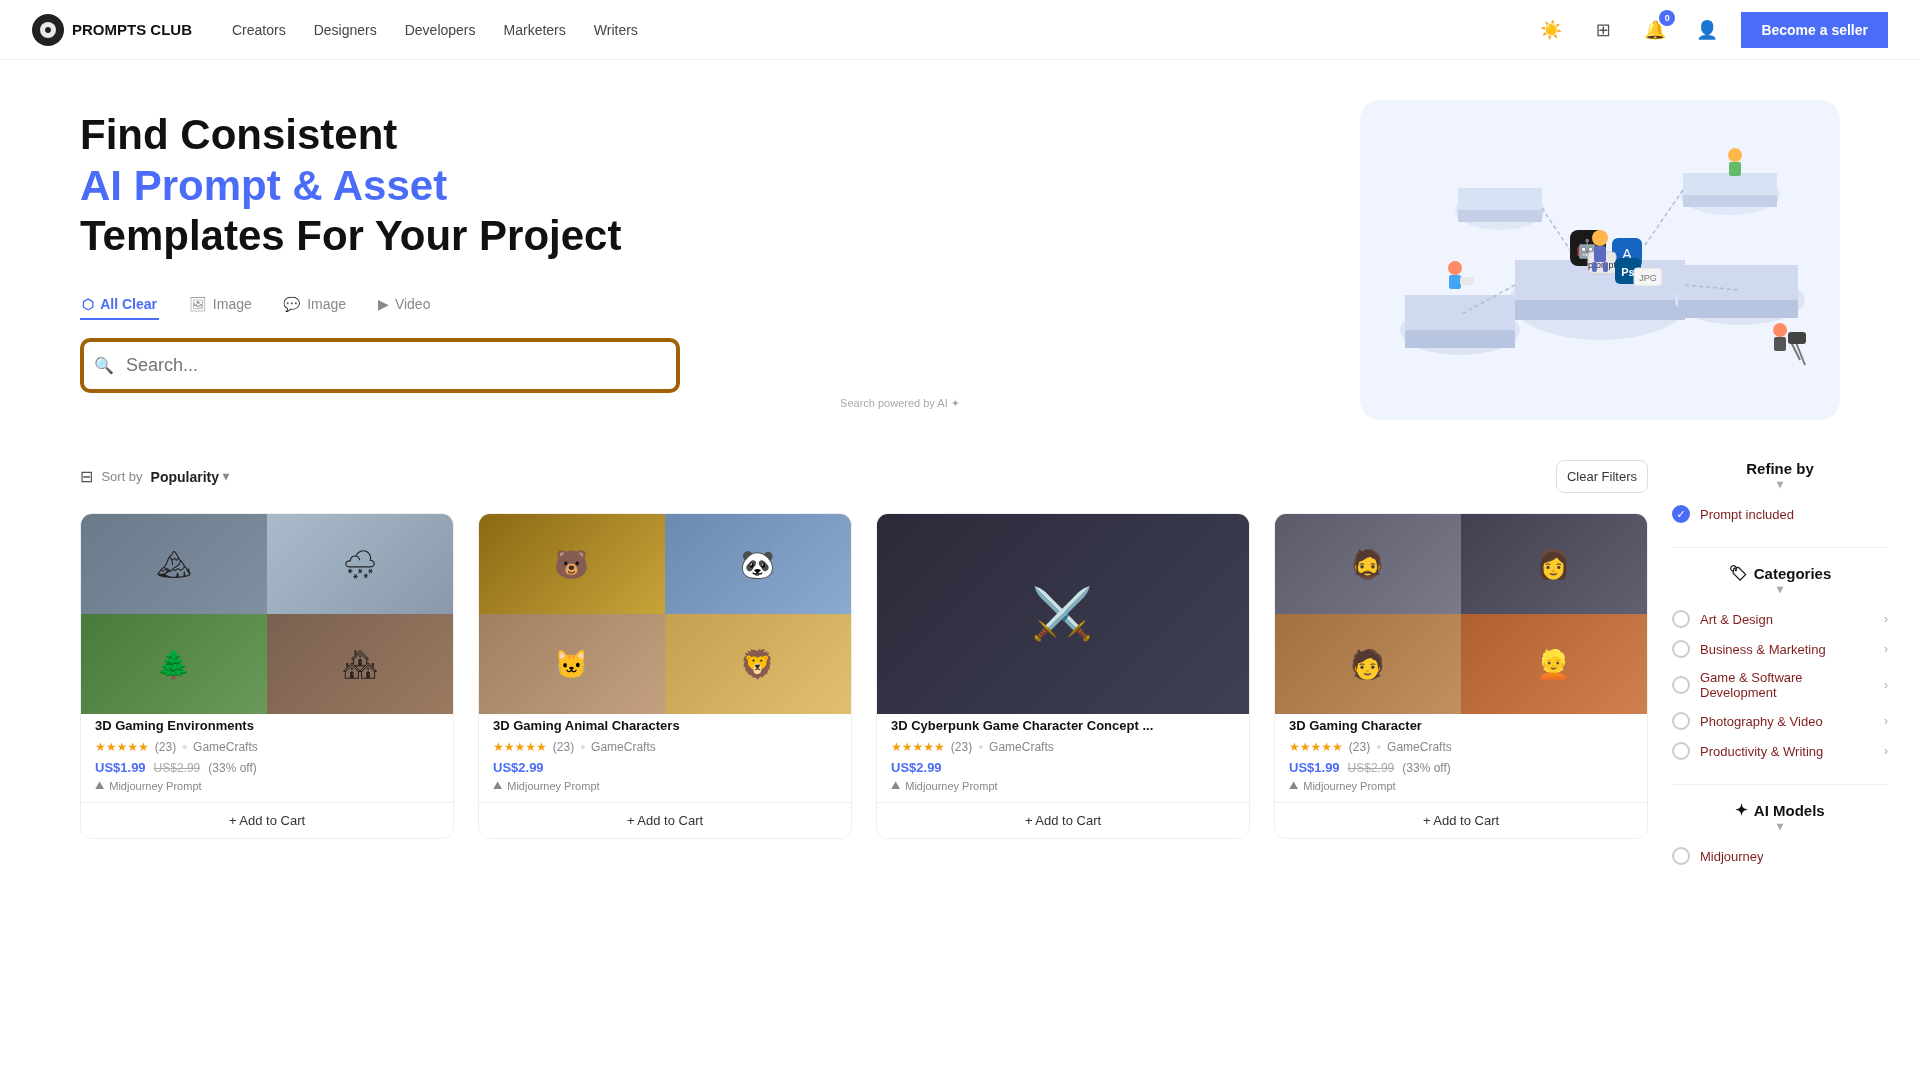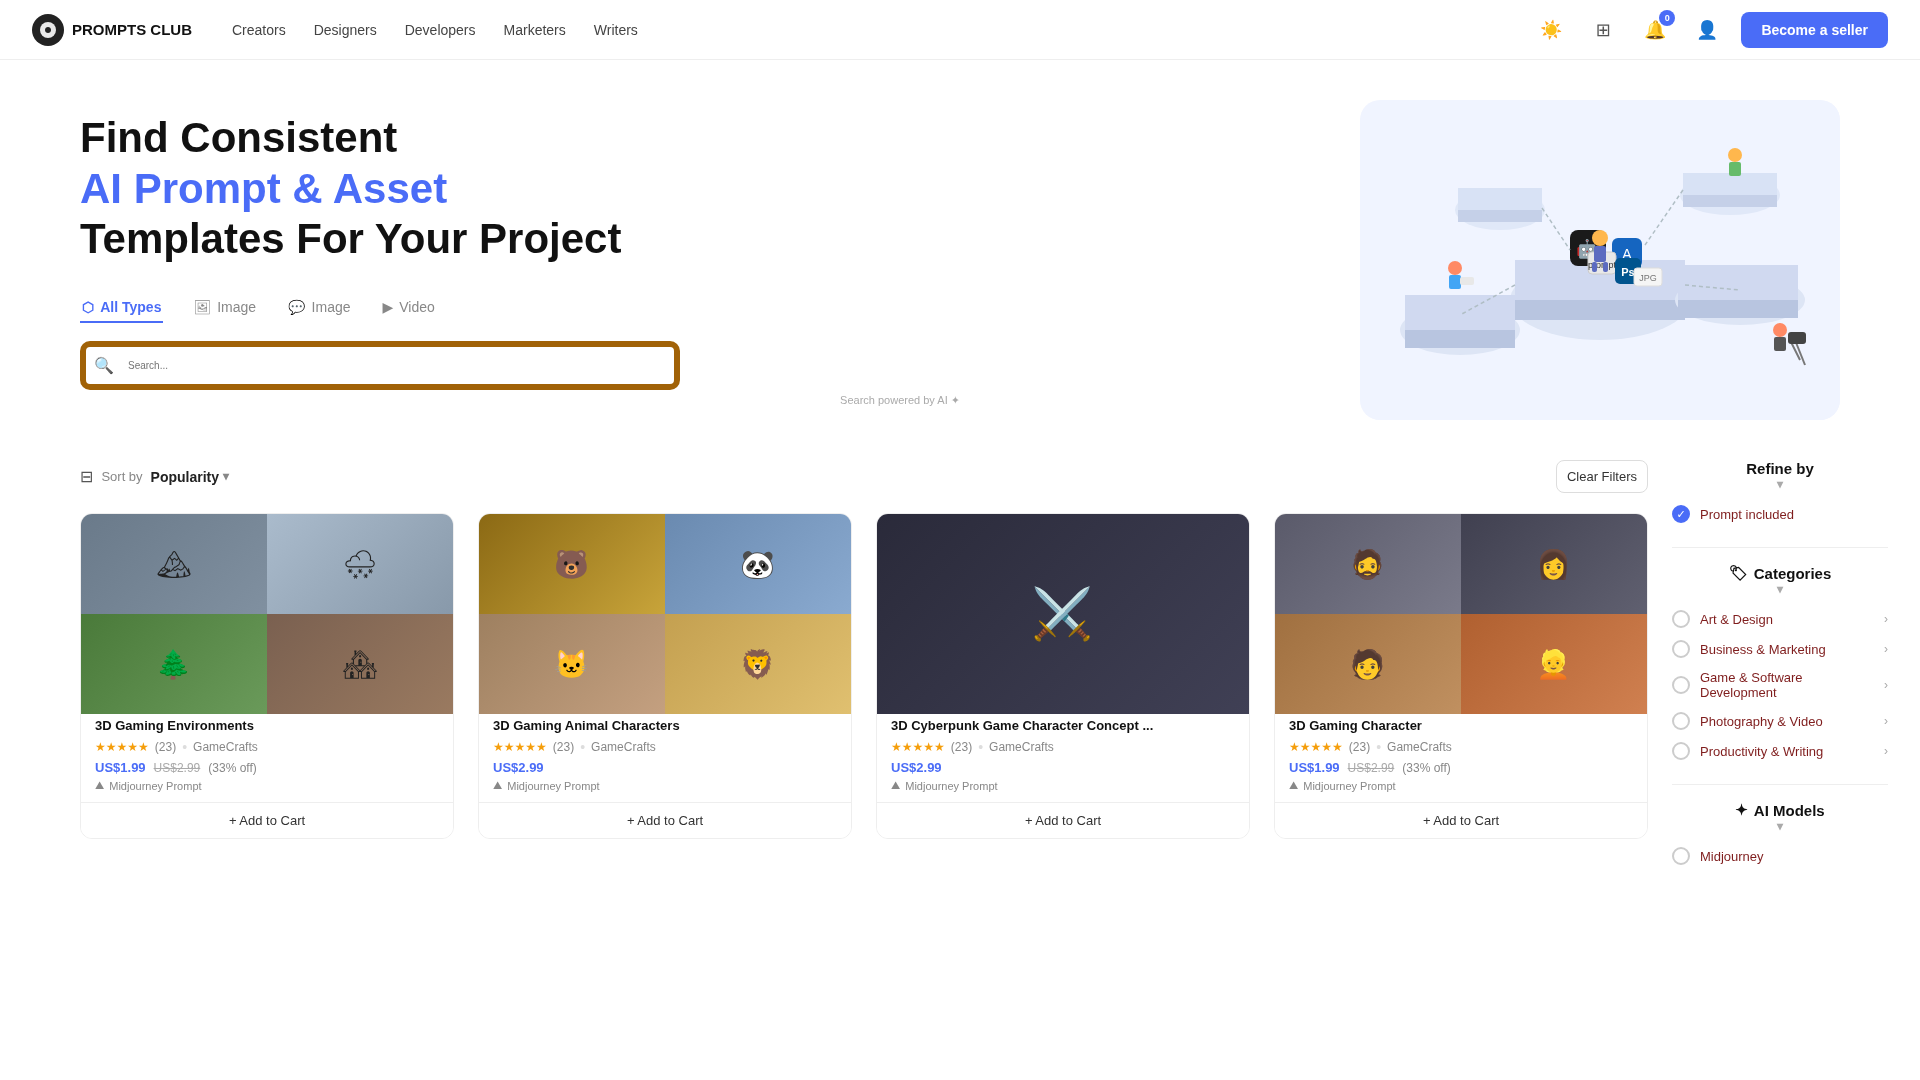--- a/index.html
+++ b/index.html
@@ -11,39 +11,39 @@
       border-bottom: 1px solid #eee; position: sticky; top: 0; background: #fff; z-index: 100;
     }
     .nav-logo { display: flex; align-items: center; gap: 8px; font-weight: 800; font-size: 15px; color: #111; text-decoration: none; margin-right: 40px; }
     .nav-logo-icon { width: 32px; height: 32px; background: #222; border-radius: 50%; display: flex; align-items: center; justify-content: center; }
     .nav-links { display: flex; gap: 28px; }
     .nav-link { color: #444; text-decoration: none; font-size: 14px; cursor: pointer; }
     .nav-right { margin-left: auto; display: flex; align-items: center; gap: 16px; }
     .nav-icon-btn { width: 36px; height: 36px; border: none; background: none; cursor: pointer; display: flex; align-items: center; justify-content: center; color: #555; font-size: 18px; border-radius: 6px; }
     .nav-notif { position: relative; }
     .nav-badge { position: absolute; top: -2px; right: -2px; background: #4a6cf7; color: #fff; font-size: 9px; width: 16px; height: 16px; border-radius: 50%; display: flex; align-items: center; justify-content: center; font-weight: 700; }
-    .btn-seller { background: #4a6cf7; color: #fff; border: none; padding: 10px 20px; border-radius: 8px; font-size: 14px; font-weight: 600; cursor: pointer; }
+    .btn-seller { background: #4a6cf7; color: #fff; border: none; padding: 10px 20px; border-radius: 0; font-size: 14px; font-weight: 600; cursor: pointer; }
 
     
     .hero { display: flex; align-items: center; padding: 40px 80px 20px 80px; min-height: 380px; }
     .hero-text { flex: 1; }
     .hero-title { font-size: 42px; font-weight: 800; line-height: 1.2; color: #111; }
     .hero-title-blue { color: #4a6cf7; }
     .hero-image { flex: 1; display: flex; justify-content: flex-end; }
 
     
     .type-tabs { display: flex; gap: 28px; margin-top: 28px; }
     .type-tab { display: flex; align-items: center; gap: 6px; padding: 6px 2px; font-size: 14px; color: #888; cursor: pointer; border-bottom: 2px solid transparent; }
     .type-tab.active { color: #4a6cf7; border-bottom: 2px solid #4a6cf7; font-weight: 600; }
 
     
     .search-wrap { margin-top: 18px; position: relative; max-width: 600px; }
     .search-wrap input {
-      width: 100%; padding: 13px 16px 13px 42px; border: 6px solid #a16207; border-radius: 10px;
-      font-size: 10px; color: #555; outline: none;
+      width: 100%; padding: 13px 16px 13px 42px; border: 4px solid #a16207; border-radius: 10px;
+      font-size: 18px; color: #555; outline: none;
     }
     .search-icon-wrap { position: absolute; left: 14px; top: 50%; transform: translateY(-50%); color: #aaa; font-size: 16px; }
     .search-ai-note { font-size: 11px; color: #aaa; text-align: right; margin-top: 4px; }
 
     
     .main-content { display: flex; padding: 0 32px 40px 80px; gap: 0; }
     .product-area { flex: 1; }
 
     
     .sort-bar { display: flex; align-items: center; justify-content: space-between; margin-bottom: 20px; padding-top: 20px; }
@@ -135,21 +135,21 @@
   <div class="hero-text">
     <h1 class="hero-title">
       <span>Find Consistent</span><br>
       <span class="hero-title-blue">AI Prompt &amp; Asset</span><br>
       <span>Templates For Your Project</span>
     </h1>
 
     <div class="type-tabs">
       <div class="type-tab active">
         <span>⬡</span>
-        <span>All Types</span>
+        <span>All Clear</span>
       </div>
       <div class="type-tab">
         <span>🖼</span>
         <span>Image</span>
       </div>
       <div class="type-tab">
         <span>💬</span>
         <span>Image</span>
       </div>
       <div class="type-tab">

